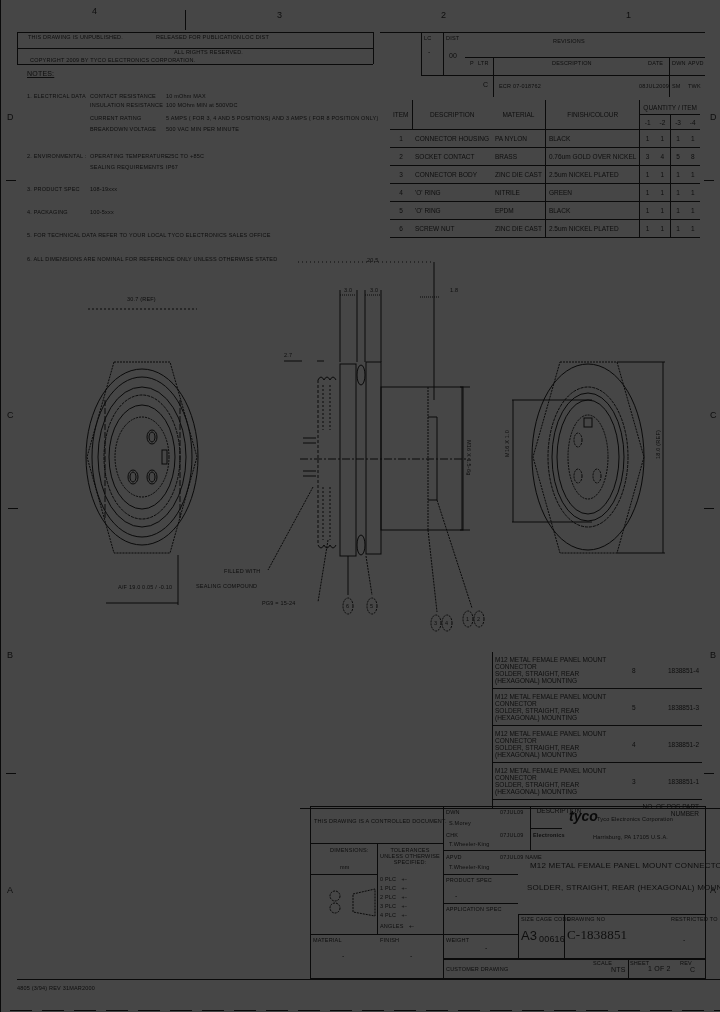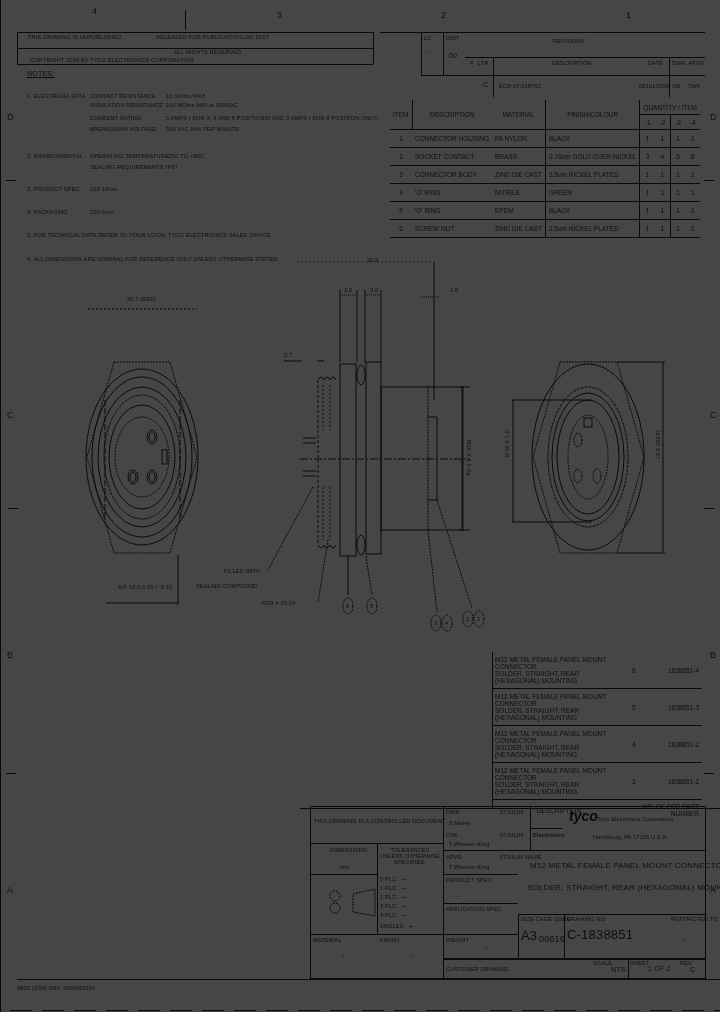--- a/index.html
+++ b/index.html
@@ -402,21 +402,21 @@
 <div class="t tiny" style="left:533px;top:832px;font-weight:bold;">Electronics</div>
 <div class="t tiny" style="left:597px;top:816px;">Tyco Electronics Corporation</div>
 <div class="t tiny" style="left:593px;top:834px;">Harrisburg, PA 17105 U.S.A.</div>
 <div class="t" style="left:530px;top:862px;font-size:8px;">M12 METAL FEMALE PANEL MOUNT CONNECTOR,</div>
 <div class="t" style="left:527px;top:884px;font-size:8px;">SOLDER, STRAIGHT, REAR (HEXAGONAL) MOUNTING</div>
 
 <div class="t tiny" style="left:521px;top:916px;"><span>SIZE</span> <span>CAGE CODE</span></div>
 <div class="t" style="left:521px;top:932px;font-size:13px;">A3</div>
 <div class="t tiny" style="left:539px;top:936px;font-size:9px;">00616</div>
 <div class="t tiny" style="left:567px;top:916px;">DRAWING NO</div>
-<div class="t" style="left:567px;top:931px;font-size:13px;">C-1838851</div>
+<div class="t" style="left:567px;top:931px;font-size:13px;font-family:Liberation Serif, serif;">C-1838851</div>
 <div class="t tiny" style="left:671px;top:916px;">RESTRICTED TO</div>
 <div class="t" style="left:683px;top:936px;">-</div>
 <div class="t tiny" style="left:446px;top:966px;">CUSTOMER DRAWING</div>
 <div class="t tiny" style="left:593px;top:960px;">SCALE</div>
 <div class="t" style="left:611px;top:966px;">NTS</div>
 <div class="t tiny" style="left:630px;top:960px;">SHEET</div>
 <div class="t" style="left:648px;top:965px;">1 OF 2</div>
 <div class="t tiny" style="left:680px;top:960px;">REV</div>
 <div class="t" style="left:690px;top:966px;">C</div>
 

